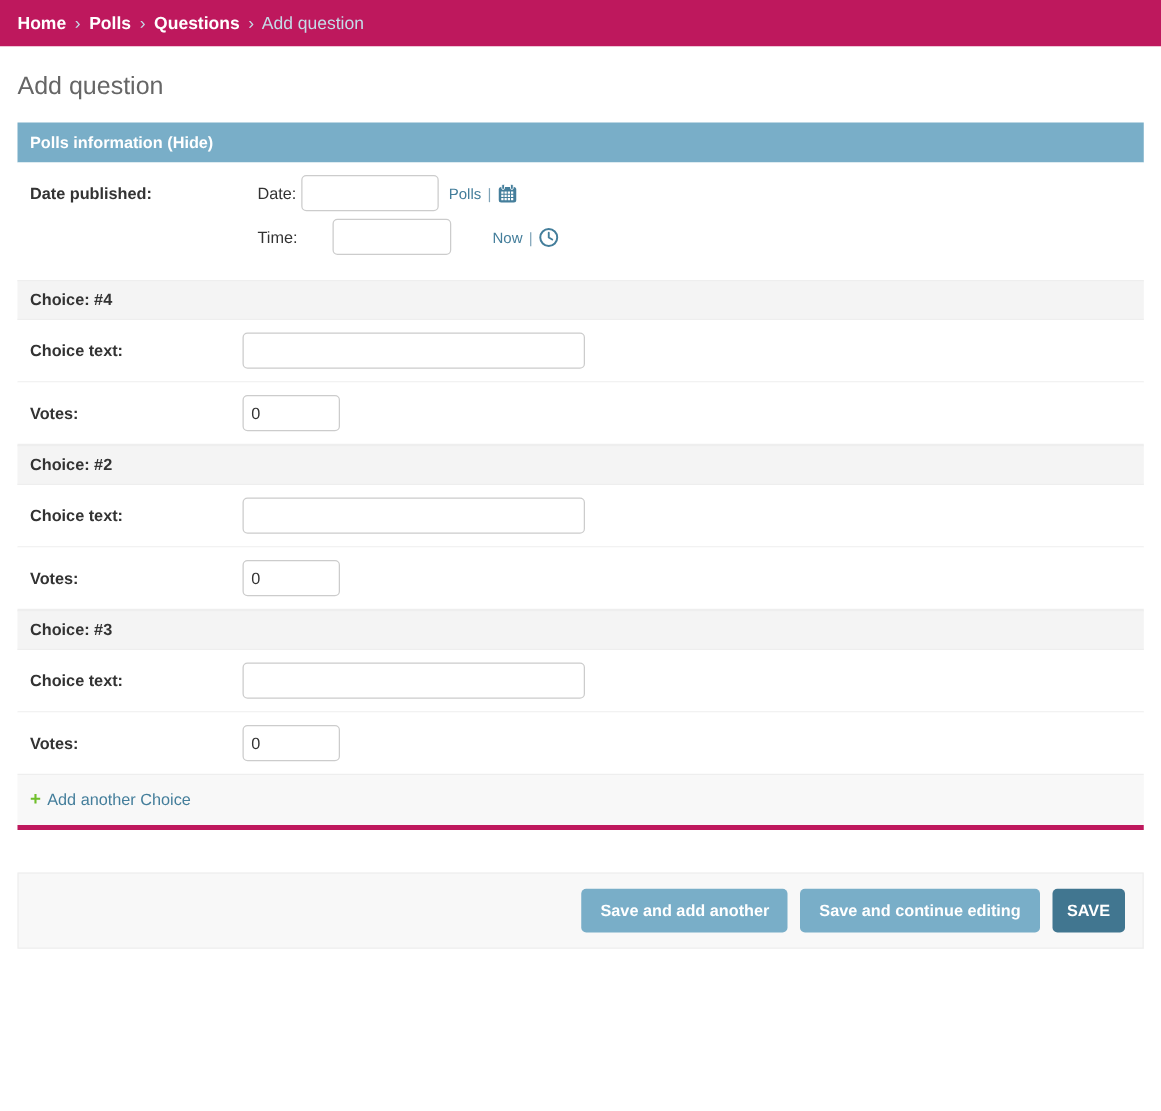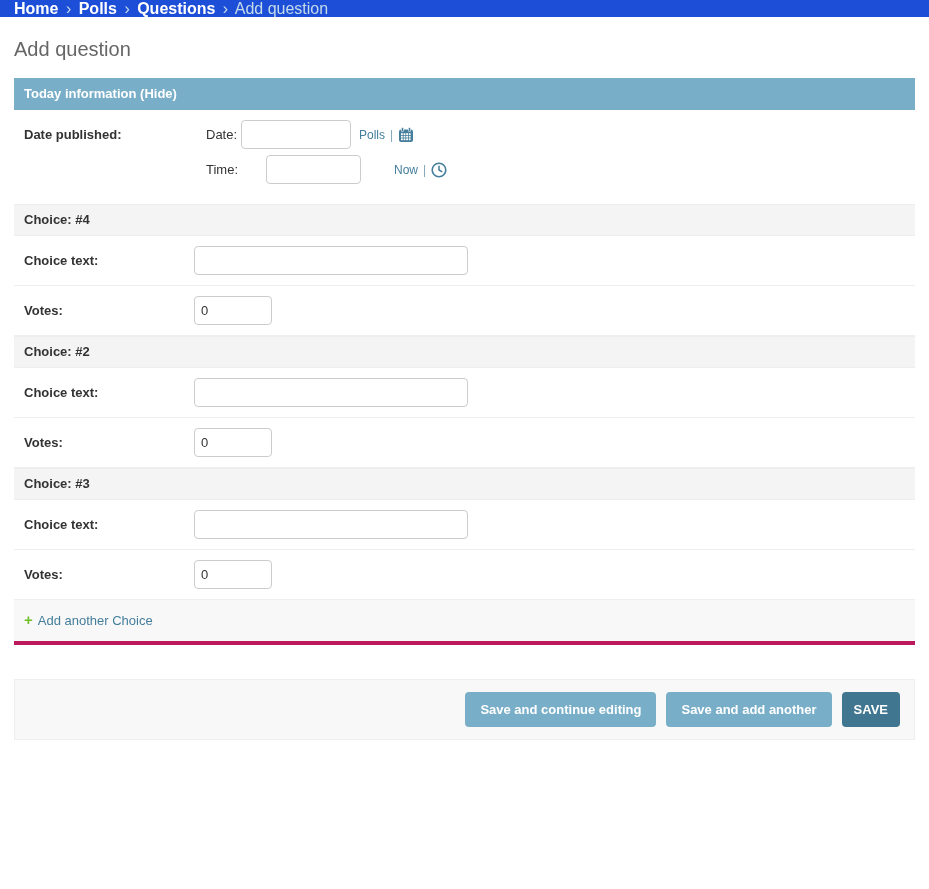--- a/index.html
+++ b/index.html
@@ -5,23 +5,23 @@
   * { box-sizing: border-box; }
   html, body { margin: 0; padding: 0; background: #fff; }
   body {
     font-family: "Liberation Sans", sans-serif;
     color: #333;
     width: 929px;
   }
 
   
   .breadcrumbs {
-    background: #1d4ed8;
-    padding: 0 14px;
-    font-size: 16px;
+    background: #be185d;
+    padding: 10px 14px;
+    font-size: 14px;
     color: #c4dce8;
     line-height: 17px;
   }
   .breadcrumbs a {
     color: #fff;
     font-weight: 600;
     text-decoration: none;
     cursor: pointer;
   }
   .breadcrumbs .sep { margin: 0 3px; }
@@ -181,21 +181,21 @@
   <span>Add question</span>
 </div>
 
 <div id="content">
 
   <h1 class="page-title">Add question</h1>
 
 
   <div class="module tight">
     <h2>
-      <span>Today information</span>
+      <span>Polls information</span>
       <span class="toggle">(Hide)</span>
     </h2>
     <div class="form-row no-border">
       <label class="field-label">Date published:</label>
       <div class="datetime">
         <div class="sub-row">
           <span class="sub-label">Date:</span>
           <input class="form-input vDateField" type="text" value="" style="">
           <span class="shortcuts">
             <a>Polls</a>
@@ -278,18 +278,18 @@
         <input class="form-input vIntegerField" type="text" value="0" style="">
       </div>
     </div>
 
     <div class="add-row">
       <a><span class="plus">+</span><span>Add another Choice</span></a>
     </div>
   </div>
 
   <div class="submit-row">
+    <button type="button">Save and add another</button>
     <button type="button">Save and continue editing</button>
-    <button type="button">Save and add another</button>
     <button type="button" class="default">SAVE</button>
   </div>
 
 </div>
 
 </body></html>

